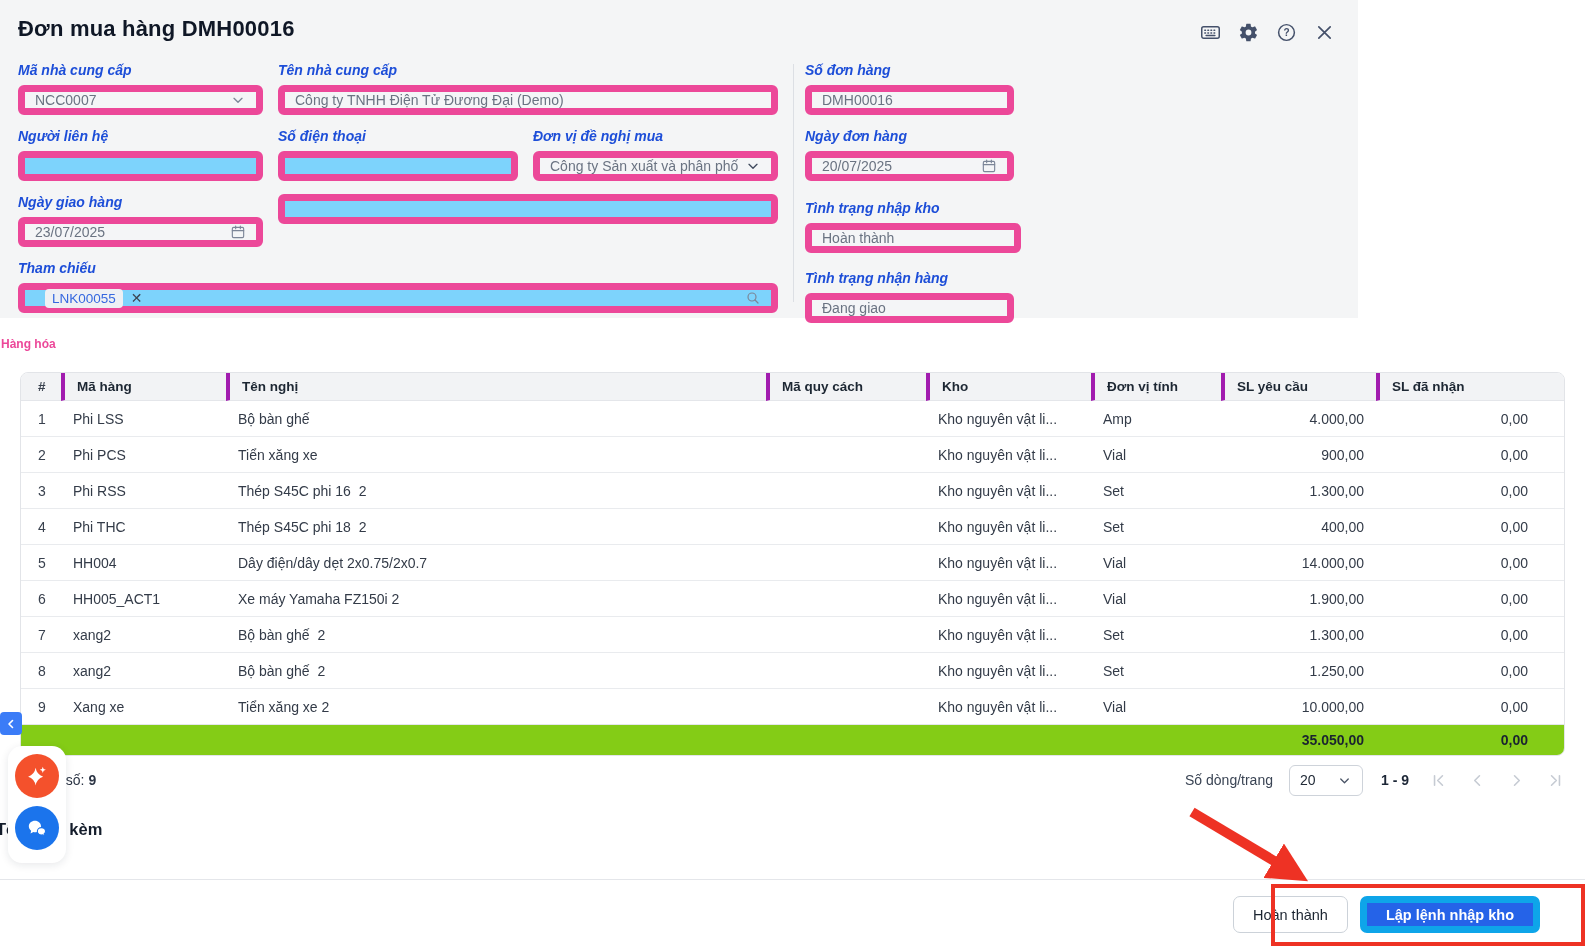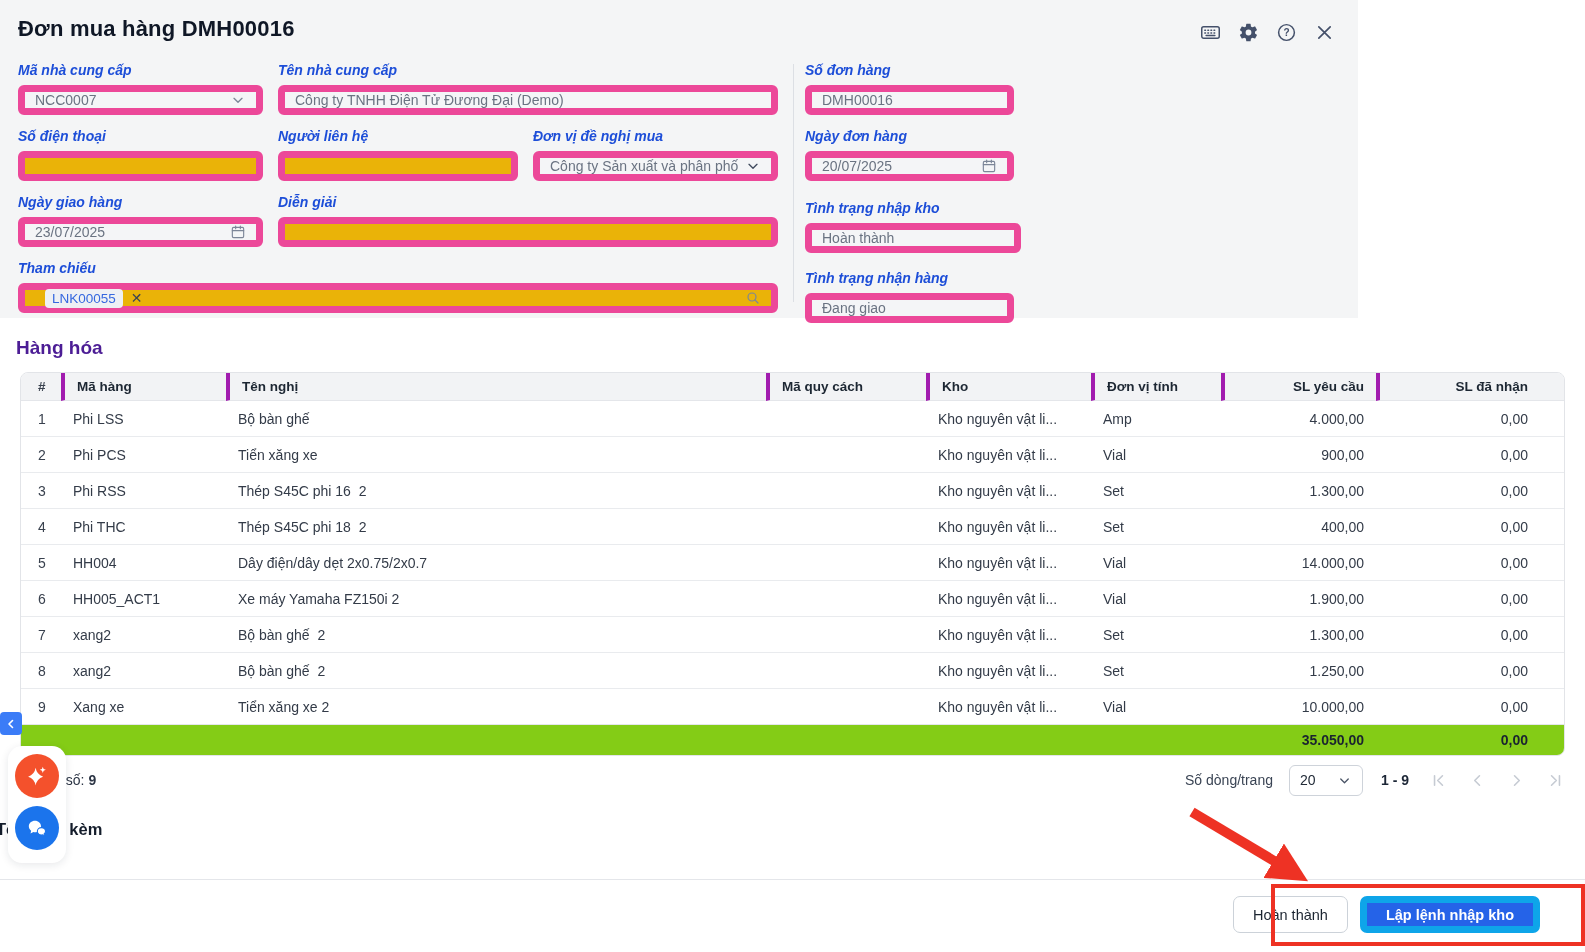--- a/index.html
+++ b/index.html
@@ -24,36 +24,36 @@
   .span2 { grid-column:span 2; }
   .span3 { grid-column:span 3; }
   .form-right { position:absolute; left:805px; top:62px; width:209px; display:flex; flex-direction:column; gap:13px; }
   .v-divider { position:absolute; left:793px; top:64px; height:238px; width:1px; background:#dcdfe4; }
 
   .field-label { font-size:14px; font-weight:700; color:#1d4ed8; margin-bottom:7px;font-style:italic; }
   .control {
     height:30px; border:7px solid #ec4899; border-radius:6px; background:#f4f5f7;
     display:flex; align-items:center; padding:0 10px; font-size:14px; color:#6a7382; gap:8px;
   }
-  .control.editable { background:#eab308;padding-left:20px; }
+  .control.editable { background:#7dd3fc;padding-left:20px; }
   .control .grow { flex:1 1 auto; overflow:hidden; white-space:nowrap; text-overflow:clip; }
   .control svg { flex:0 0 auto; width:16px; height:16px; color:#7c8698; }
   .ref-tag { background:#eef0f4; border-radius:4px; padding:2px 7px; font-size:13.5px; color:#3668df; }
   .ref-x { color:#3c4553; font-size:14px; cursor:pointer; line-height:1; }
 
   
-  .goods-title { position:absolute; left:16px; top:337px; font-size:19px; font-weight:700; color:#4c1d95; }
+  .goods-title { position:absolute; left:1px; top:337px; font-size:12px; font-weight:700; color:#ec4899; }
   .goods-table { position:absolute; left:20px; top:372px; width:1545px; border-collapse:separate; border-spacing:0;
                  border:1px solid #e2e4e8; border-radius:8px; overflow:hidden; font-size:14px; }
   .goods-table thead th {
     background:#f2f3f5; height:28px; font-size:13.5px; font-weight:700; color:#1d2733;
     text-align:left; padding:4px 12px; border-bottom:1px solid #e4e6ea;
   }
   .goods-table thead th + th { border-left:4px solid #a21caf; }
-  .goods-table thead th.num { text-align:right; }
+  .goods-table thead th.num { text-align:left; }
   .goods-table tbody td { height:36px; padding:0 12px; color:#333b48; border-bottom:1px solid #e9ebee; }
   .goods-table tbody tr:last-child td { border-bottom:1px solid #e4e6ea; }
   .goods-table .col-idx { padding-left:17px; width:40px; color:#39414e; }
   .goods-table .col-name { white-space:pre-wrap; }
   .goods-table .col-qty_requested, .goods-table .col-qty_received { text-align:right; }
   .goods-table .col-qty_received { padding-right:36px; }
   .goods-table tfoot td { background:#84cc16; height:30px; padding:0 12px; font-weight:700; color:#1a2330; text-align:right; }
   .goods-table tfoot .col-qty_received { padding-right:36px; }
 
   
@@ -139,27 +139,27 @@
       </div>
     </div>
     <div class="span2">
       <div class="field-label">Tên nhà cung cấp</div>
       <div class="control">
         <span class="grow">Công ty TNHH Điện Tử Đương Đại (Demo)</span>
       </div>
     </div>
 
     <div>
-      <div class="field-label">Số điện thoại</div>
+      <div class="field-label">Người liên hệ</div>
       <div class="control editable">
         <span class="grow"></span>
       </div>
     </div>
     <div>
-      <div class="field-label">Người liên hệ</div>
+      <div class="field-label">Số điện thoại</div>
       <div class="control editable">
         <span class="grow"></span>
       </div>
     </div>
     <div>
       <div class="field-label">Đơn vị đề nghị mua</div>
       <div class="control">
         <span class="grow">Công ty Sản xuất và phân phố</span>
         <svg viewBox="0 0 24 24" fill="none" stroke="currentColor" stroke-width="2" stroke-linecap="round" stroke-linejoin="round" style="margin-left:-14px;color:#404b5e">
             <path d="M6 9.5l6 6 6-6"></path>
@@ -171,21 +171,20 @@
       <div class="field-label">Ngày giao hàng</div>
       <div class="control">
         <span class="grow">23/07/2025</span>
         <svg viewBox="0 0 24 24" fill="none" stroke="currentColor" stroke-width="1.7" stroke-linecap="round">
           <rect x="3.5" y="5" width="17" height="15.5" rx="2"></rect>
             <path d="M3.5 10h17M8.5 3v4M15.5 3v4"></path>
         </svg>
       </div>
     </div>
     <div class="span2">
-      <div class="field-label">Diễn giải</div>
       <div class="control editable">
         <span class="grow"></span>
       </div>
     </div>
 
     <div class="span3">
       <div class="field-label">Tham chiếu</div>
       <div class="control editable">
         <span class="ref-tag">LNK00055</span>
         <span class="ref-x">✕</span>

